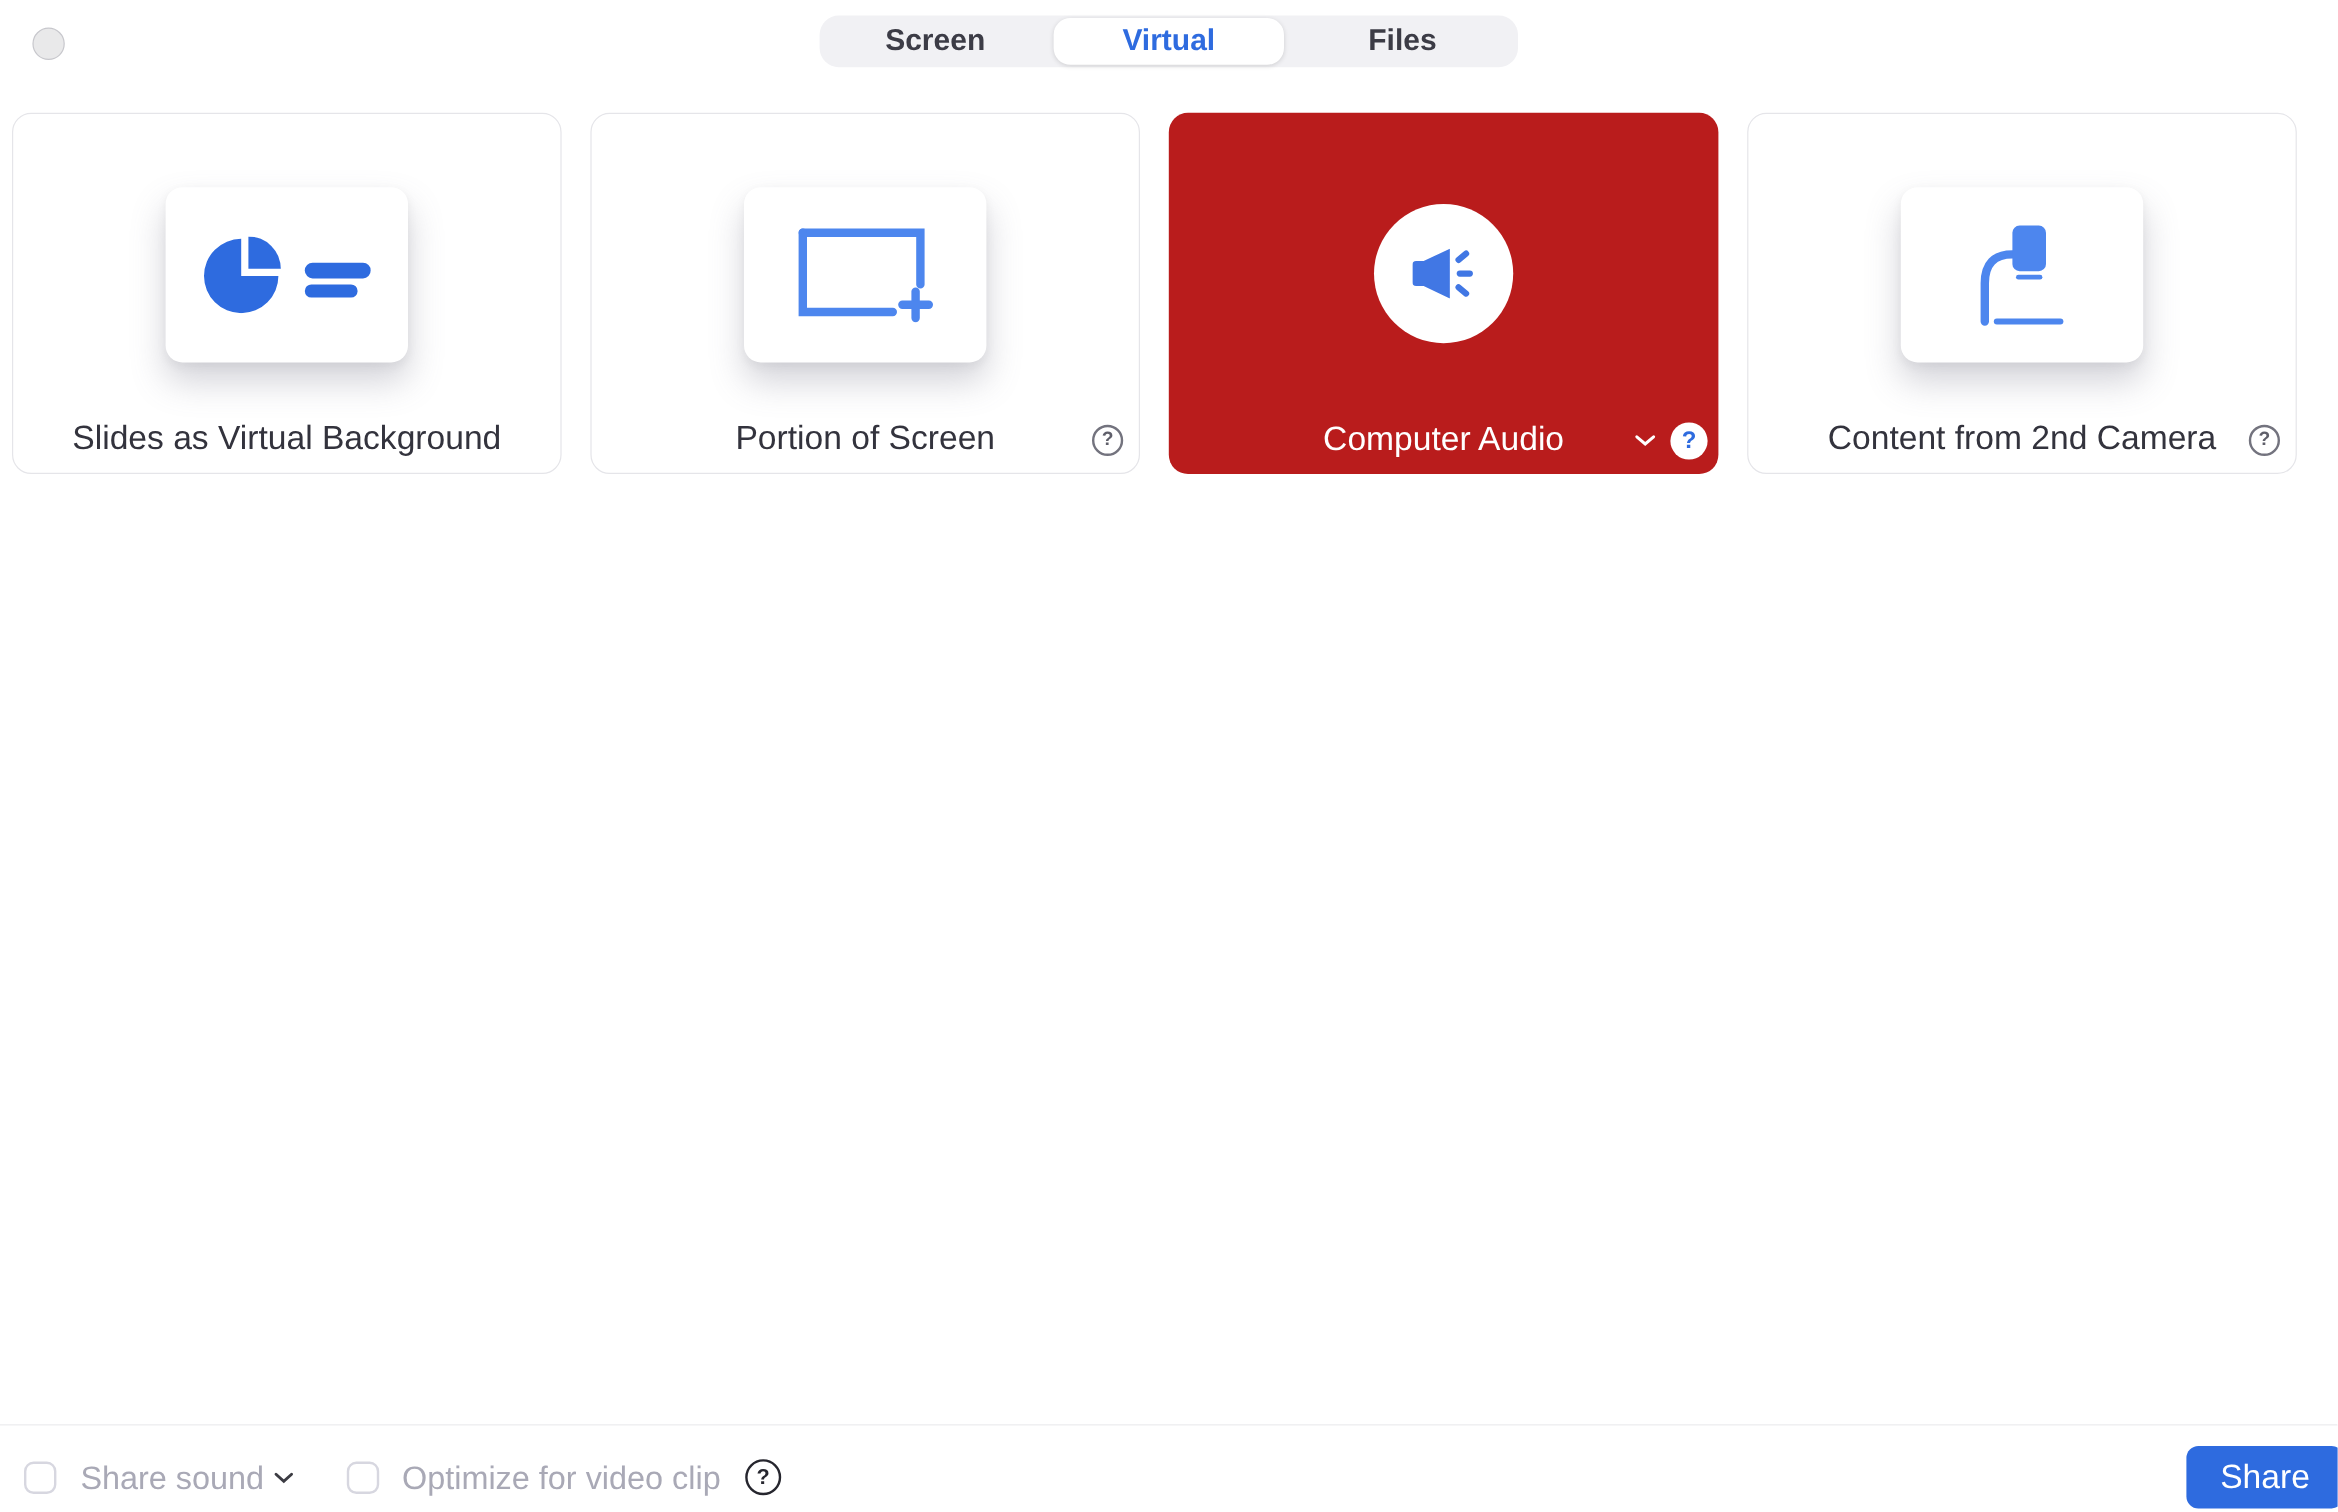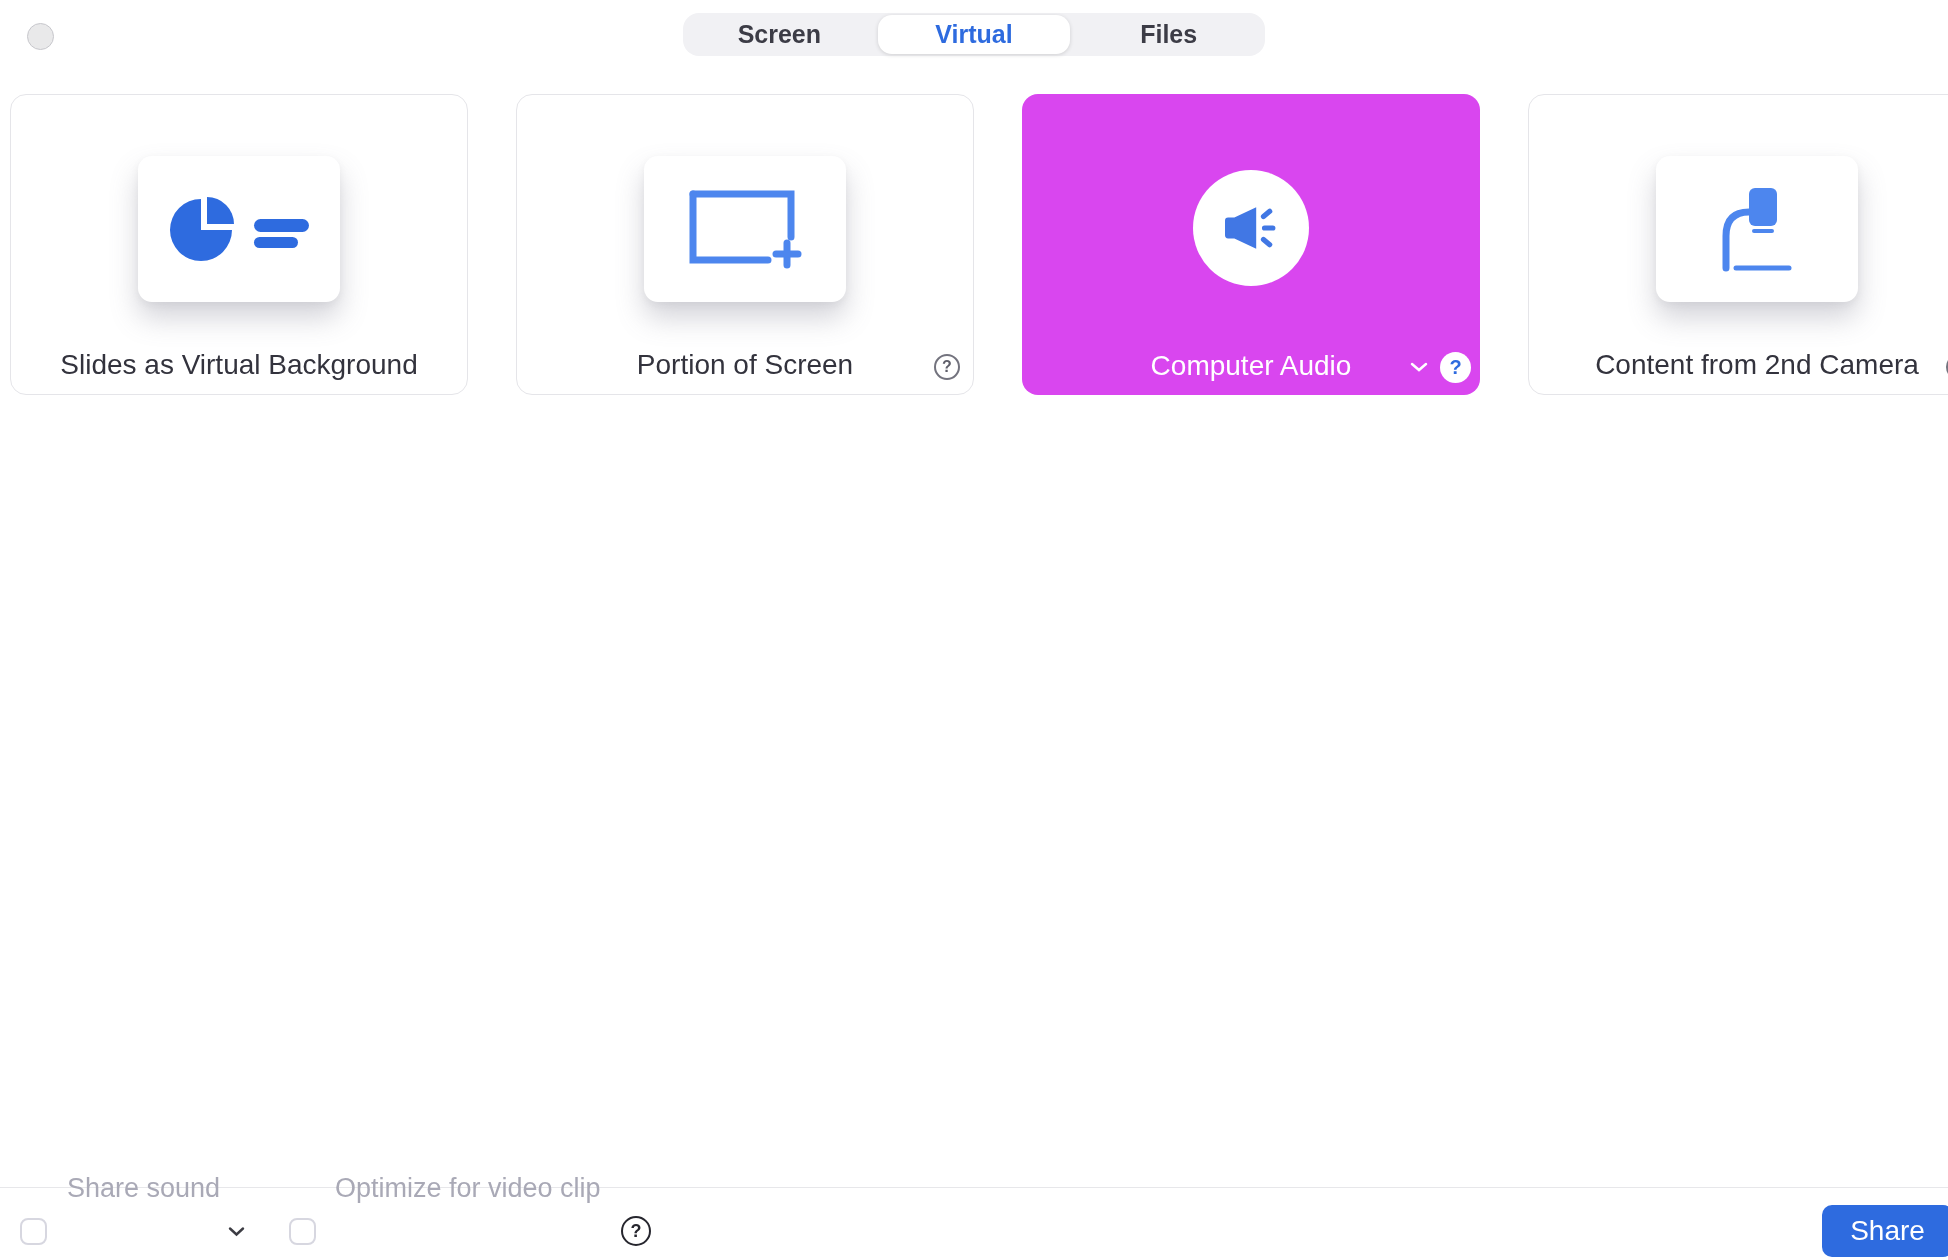--- a/index.html
+++ b/index.html
@@ -12,23 +12,23 @@
   .traffic{position:absolute;left:27px;top:23px;width:27px;height:27px;border-radius:50%;
     background:#e9e9ea;border:1px solid #c7c7cc;box-sizing:border-box;}
   
   .seg{position:absolute;left:683px;top:13px;width:582px;height:43px;background:#f1f1f4;
     border-radius:16px;display:flex;align-items:stretch;}
   .seg .segitem{flex:1;display:flex;align-items:center;justify-content:center;
     font-size:25px;font-weight:600;color:#3c3c46;border-radius:14px;cursor:default;}
   .seg .segitem.sel{background:#ffffff;color:#2e6bdf;margin:2px;box-shadow:0 1px 4px rgba(0,0,0,.14);}
   
   .grid{position:absolute;left:10px;top:94px;width:1904px;
-    display:grid;grid-template-columns:repeat(4,458px);grid-auto-rows:301px;column-gap:24px;row-gap:19px;gap:48px;}
+    display:grid;grid-template-columns:repeat(4,458px);grid-auto-rows:301px;column-gap:24px;row-gap:19px;}
   .card{position:relative;background:#ffffff;border:1px solid #e5e5e9;border-radius:16px;box-sizing:border-box;}
-  .card.selected{background:#d946ef;border:none;}
+  .card.selected{background:#b91c1c;border:none;}
   .tile{position:absolute;left:50%;transform:translateX(-50%);top:61px;width:202px;height:146px;
     background:#ffffff;border-radius:14px;
     box-shadow:0 16px 28px rgba(113,113,133,.30),0 3px 8px rgba(0,0,0,.05);
     display:flex;align-items:center;justify-content:center;}
   .card-label{position:absolute;left:0;right:0;bottom:10px;height:38px;line-height:38px;
     text-align:center;font-size:28px;color:#33333d;}
   .card.selected .card-label{color:#ffffff;}
   .help-badge{position:absolute;right:13px;bottom:14px;width:26px;height:26px;border-radius:50%;
     border:2px solid #73737e;box-sizing:border-box;display:flex;align-items:center;justify-content:center;
     font-size:16px;font-weight:600;color:#5f5f6a;background:transparent;}
@@ -37,21 +37,21 @@
   .chevron-white{position:absolute;right:52px;bottom:22px;width:18px;height:12px;}
   .help-filled{position:absolute;right:9px;bottom:12px;width:31px;height:31px;border-radius:50%;
     background:#ffffff;display:flex;align-items:center;justify-content:center;
     font-size:20px;font-weight:700;color:#2e6bdf;}
   
   .footer-divider{position:absolute;left:0;top:1187px;width:1948px;height:1px;background:#e7e7ea;}
   .footer{position:absolute;left:0;top:1188px;width:1948px;height:72px;background:#ffffff;}
   .checkbox{position:absolute;top:1218px;width:27px;height:27px;border:2px solid #d7d7e0;
     border-radius:8px;box-sizing:border-box;background:#ffffff;}
   .cb1{left:20px;}  .cb2{left:289px;}
-  .foot-label{position:absolute;top:1172px;height:32px;line-height:32px;font-size:27px;color:#a9a9b6;}
+  .foot-label{position:absolute;top:1216px;height:32px;line-height:32px;font-size:27px;color:#a9a9b6;}
   .fl1{left:67px;}  .fl2{left:335px;}
   .foot-chevron{position:absolute;left:228px;top:1226px;width:17px;height:11px;}
   .foot-help{position:absolute;left:621px;top:1216px;width:30px;height:30px;border-radius:50%;
     border:2.5px solid #26262e;box-sizing:border-box;display:flex;align-items:center;justify-content:center;
     font-size:18px;font-weight:700;color:#26262e;}
   .share-btn{position:absolute;left:1782px;top:1205px;width:131px;height:52px;border-radius:10px;
     background:#2e6bdf;border:none;display:flex;align-items:center;justify-content:center;
     font-size:28px;font-weight:500;color:#ffffff;font-family:inherit;margin-left:40px;}
   svg{display:block;}
 </style>

